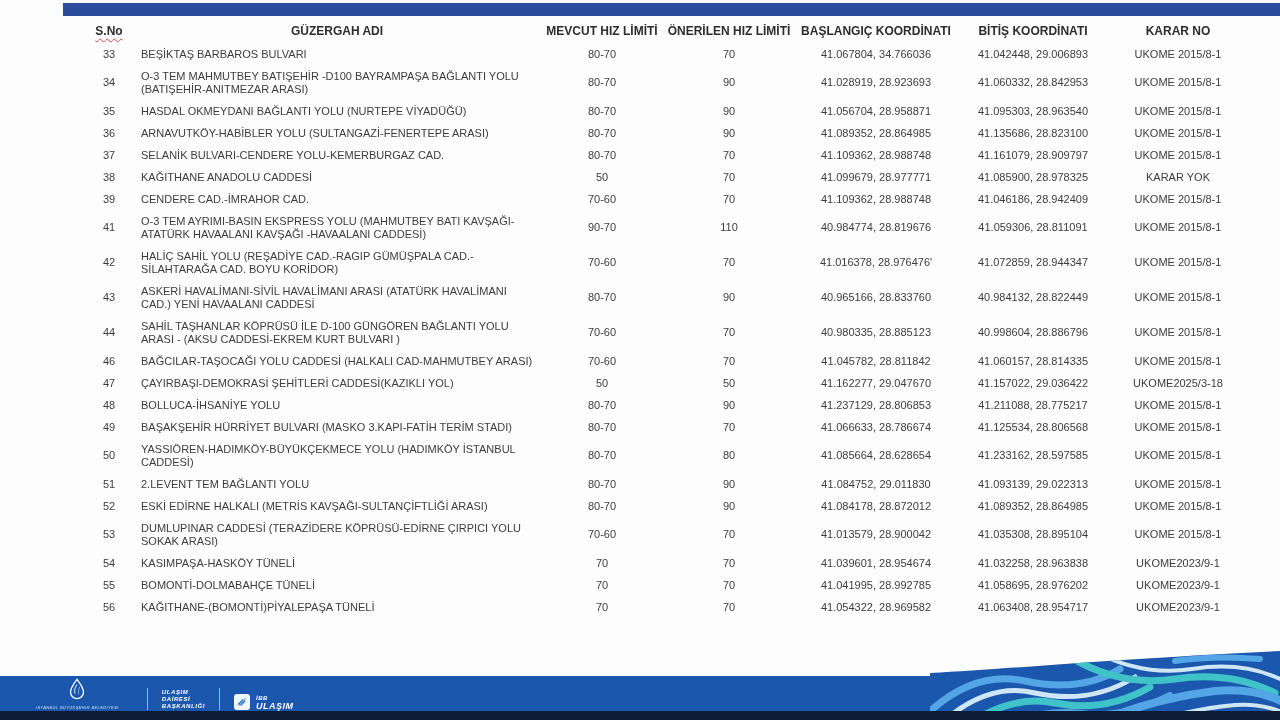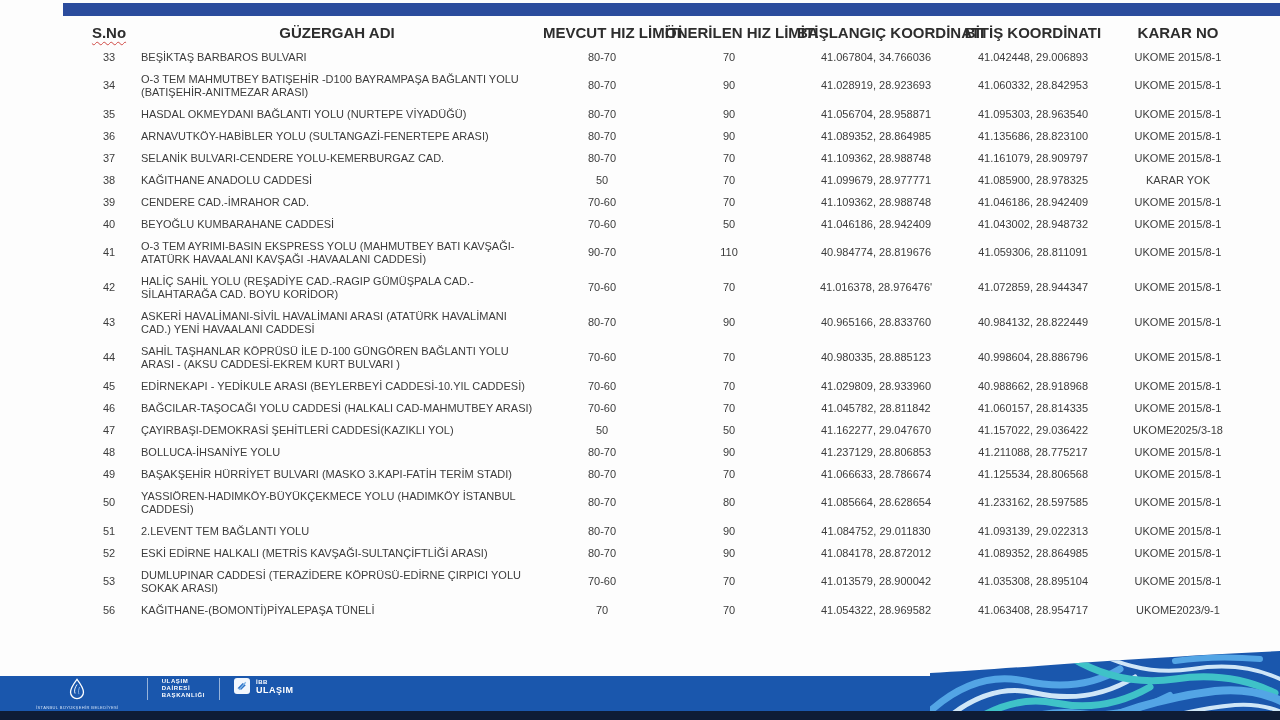--- a/index.html
+++ b/index.html
@@ -11,21 +11,21 @@
   }
   .top-bar {
     position:absolute; left:63px; top:3px; right:0; height:13px;
     background:#2b4c9d;
   }
   table.route-table {
     position:absolute; left:85px; top:20px; width:1162px;
     border-collapse:collapse; table-layout:fixed;
   }
   table.route-table th {
-    font-size:15px; font-weight:bold; color:#2d2d2d;
+    font-size:12px; font-weight:bold; color:#2d2d2d;
     padding:4px 2px 5px 2px; text-align:center; vertical-align:middle;
     white-space:nowrap;
   }
   table.route-table td {
     font-size:11px; line-height:13px; color:#3c3c3c;
     padding:4.5px 3px; vertical-align:middle; text-align:center;
   }
   table.route-table th:nth-child(1), table.route-table td:nth-child(1) { width:48px; }
   table.route-table th:nth-child(2), table.route-table td:nth-child(2) { width:408px; }
   table.route-table th:nth-child(3), table.route-table td:nth-child(3) { width:122px; }
@@ -40,21 +40,21 @@
   }
   .footer {
     position:absolute; left:0; right:0; top:676px; height:35px;
     background:#1a57ad; display:flex; align-items:center;
     padding-left:36px;
   }
   .bottom-strip {
     position:absolute; left:0; right:0; bottom:0; height:9px;
     background:#0e1c36;
   }
-  .footer-logo-block { display:flex; align-items:flex-start; }
+  .footer-logo-block { display:flex; align-items:flex-end;font-style:italic; }
   .city-logo { display:flex; flex-direction:column; align-items:center; margin-right:14px; }
   .city-logo-caption {
     font-size:4px; letter-spacing:0.4px; color:#cfe0f5; margin-top:1px;
     white-space:nowrap;
   }
   .v-divider {
     width:1px; height:22px; background:rgba(255,255,255,0.55); margin:0 14px;
   }
   .dept-label { color:#ffffff; font-weight:bold; font-size:6px; line-height:7px; letter-spacing:0.6px; }
   .brand { display:flex; align-items:center; gap:6px; }
@@ -144,29 +144,20 @@
         <tr>
           <td>39</td>
           <td>CENDERE CAD.-İMRAHOR CAD.</td>
           <td>70-60</td>
           <td>70</td>
           <td>41.109362, 28.988748</td>
           <td>41.046186, 28.942409</td>
           <td>UKOME 2015/8-1</td>
         </tr>
         <tr>
-          <td>40</td>
-          <td>BEYOĞLU KUMBARAHANE CADDESİ</td>
-          <td>70-60</td>
-          <td>50</td>
-          <td>41.046186, 28.942409</td>
-          <td>41.043002, 28.948732</td>
-          <td>UKOME 2015/8-1</td>
-        </tr>
-        <tr>
           <td>41</td>
           <td>O-3 TEM AYRIMI-BASIN EKSPRESS YOLU (MAHMUTBEY BATI KAVŞAĞI-ATATÜRK HAVAALANI KAVŞAĞI -HAVAALANI CADDESİ)</td>
           <td>90-70</td>
           <td>110</td>
           <td>40.984774, 28.819676</td>
           <td>41.059306, 28.811091</td>
           <td>UKOME 2015/8-1</td>
         </tr>
         <tr>
           <td>42</td>
@@ -186,29 +177,20 @@
           <td>40.984132, 28.822449</td>
           <td>UKOME 2015/8-1</td>
         </tr>
         <tr>
           <td>44</td>
           <td>SAHİL TAŞHANLAR KÖPRÜSÜ İLE D-100 GÜNGÖREN BAĞLANTI YOLU ARASI - (AKSU CADDESİ-EKREM KURT BULVARI )</td>
           <td>70-60</td>
           <td>70</td>
           <td>40.980335, 28.885123</td>
           <td>40.998604, 28.886796</td>
-          <td>UKOME 2015/8-1</td>
-        </tr>
-        <tr>
-          <td>45</td>
-          <td>EDİRNEKAPI - YEDİKULE ARASI (BEYLERBEYİ CADDESİ-10.YIL CADDESİ)</td>
-          <td>70-60</td>
-          <td>70</td>
-          <td>41.029809, 28.933960</td>
-          <td>40.988662, 28.918968</td>
           <td>UKOME 2015/8-1</td>
         </tr>
         <tr>
           <td>46</td>
           <td>BAĞCILAR-TAŞOCAĞI YOLU CADDESİ (HALKALI CAD-MAHMUTBEY ARASI)</td>
           <td>70-60</td>
           <td>70</td>
           <td>41.045782, 28.811842</td>
           <td>41.060157, 28.814335</td>
           <td>UKOME 2015/8-1</td>
@@ -268,20 +250,38 @@
           <td>UKOME 2015/8-1</td>
         </tr>
         <tr>
           <td>53</td>
           <td>DUMLUPINAR CADDESİ (TERAZİDERE KÖPRÜSÜ-EDİRNE ÇIRPICI YOLU SOKAK ARASI)</td>
           <td>70-60</td>
           <td>70</td>
           <td>41.013579, 28.900042</td>
           <td>41.035308, 28.895104</td>
           <td>UKOME 2015/8-1</td>
+        </tr>
+        <tr>
+          <td>54</td>
+          <td>KASIMPAŞA-HASKÖY TÜNELİ</td>
+          <td>70</td>
+          <td>70</td>
+          <td>41.039601, 28.954674</td>
+          <td>41.032258, 28.963838</td>
+          <td>UKOME2023/9-1</td>
+        </tr>
+        <tr>
+          <td>55</td>
+          <td>BOMONTİ-DOLMABAHÇE TÜNELİ</td>
+          <td>70</td>
+          <td>70</td>
+          <td>41.041995, 28.992785</td>
+          <td>41.058695, 28.976202</td>
+          <td>UKOME2023/9-1</td>
         </tr>
         <tr>
           <td>56</td>
           <td>KAĞITHANE-(BOMONTİ)PİYALEPAŞA TÜNELİ</td>
           <td>70</td>
           <td>70</td>
           <td>41.054322, 28.969582</td>
           <td>41.063408, 28.954717</td>
           <td>UKOME2023/9-1</td>
         </tr>

